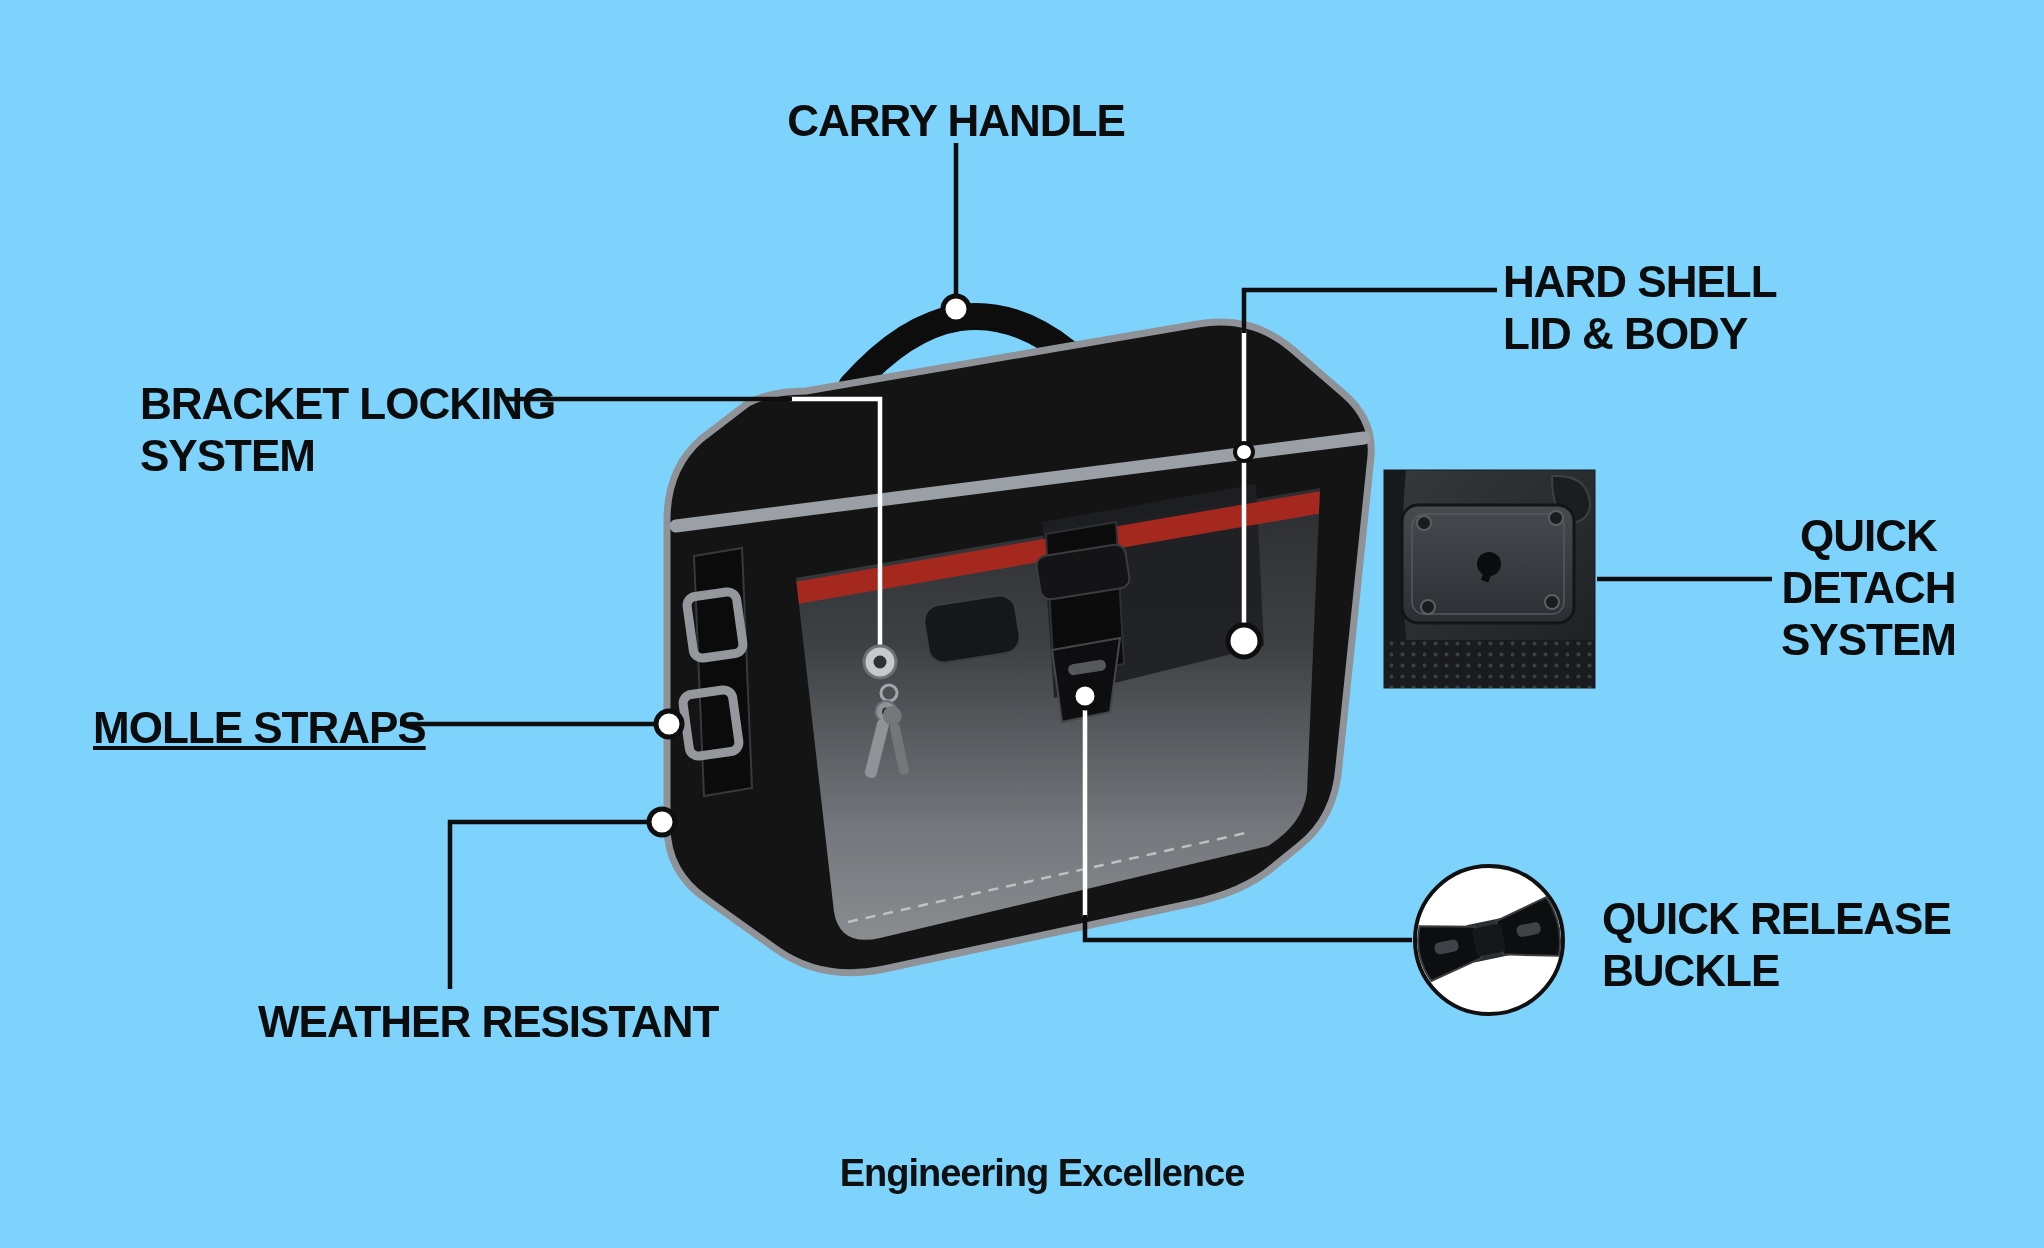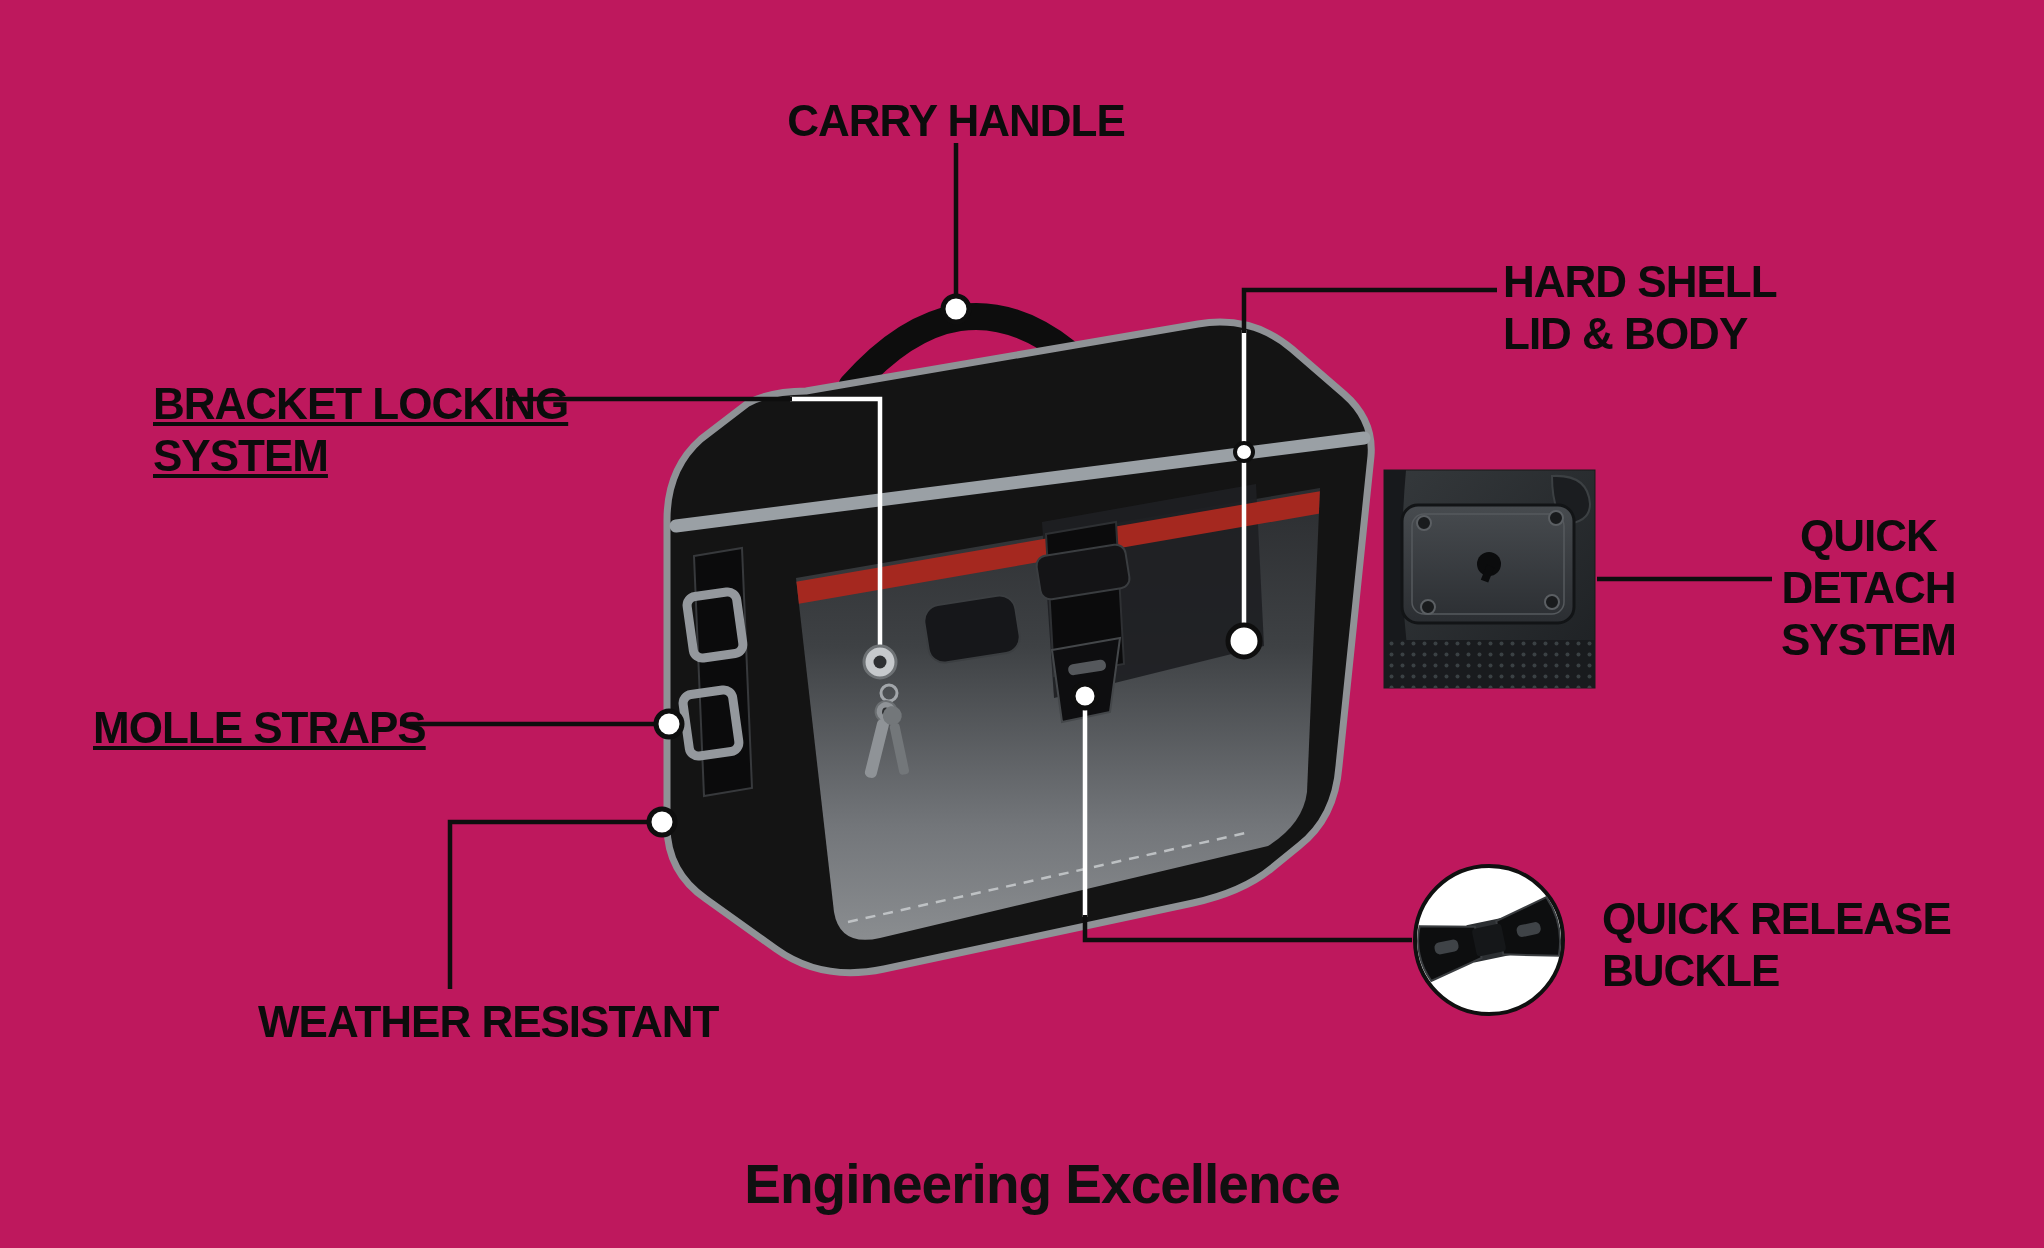--- a/index.html
+++ b/index.html
@@ -1,40 +1,40 @@
 <!DOCTYPE html>
 <html><head>
 <meta charset="utf-8">
 <style>
   html,body{margin:0;padding:0;background:#fff;}
   .canvas{
     position:relative;
     width:2044px;height:1248px;
-    background:#be185d;
+    background:#7dd3fc;
     font-family:"Liberation Sans",sans-serif;
     overflow:hidden;
   }
   .label{
     position:absolute;
     font-family:"Liberation Sans",sans-serif;
     font-weight:700;
     font-size:44px;
     line-height:52px;
     letter-spacing:-1px;
     color:#0c0c0c;
     white-space:pre-line;
   }
   .label--center{transform:translateX(-50%);text-align:center;}
   .footer-title{
     position:absolute;
     left:1042px;top:1152px;
     transform:translateX(-50%);
     font-family:"Liberation Sans",sans-serif;
     font-weight:700;
-    font-size:55px;
+    font-size:38px;
     letter-spacing:-1px;
     color:#101010;
     white-space:nowrap;
   }
   svg{position:absolute;left:0;top:0;}
 </style>
 </head>
 <body>
 
 <div class="canvas">
@@ -165,21 +165,21 @@
         <rect x="1518" y="932" width="24" height="12" rx="5" fill="#3f4347"></rect>
       </g>
     </g>
   </svg>
 
   <div class="label label--center" style="left:956px;top:95px;">CARRY HANDLE</div>
 
   <div class="label" style="left:1503px;top:244px;margin-top:12px;">HARD SHELL
 LID &amp; BODY</div>
 
-  <div class="label" style="left:153px;top:378px;text-decoration:underline;">BRACKET LOCKING
+  <div class="label" style="left:140px;top:378px;">BRACKET LOCKING
 SYSTEM</div>
 
   <div class="label" style="left:1781px;top:510px;text-align:center;">QUICK
 DETACH
 SYSTEM</div>
 
   <div class="label" style="left:93px;top:702px;text-decoration:underline;">MOLLE STRAPS</div>
 
   <div class="label" style="left:258px;top:996px;">WEATHER RESISTANT</div>
 

